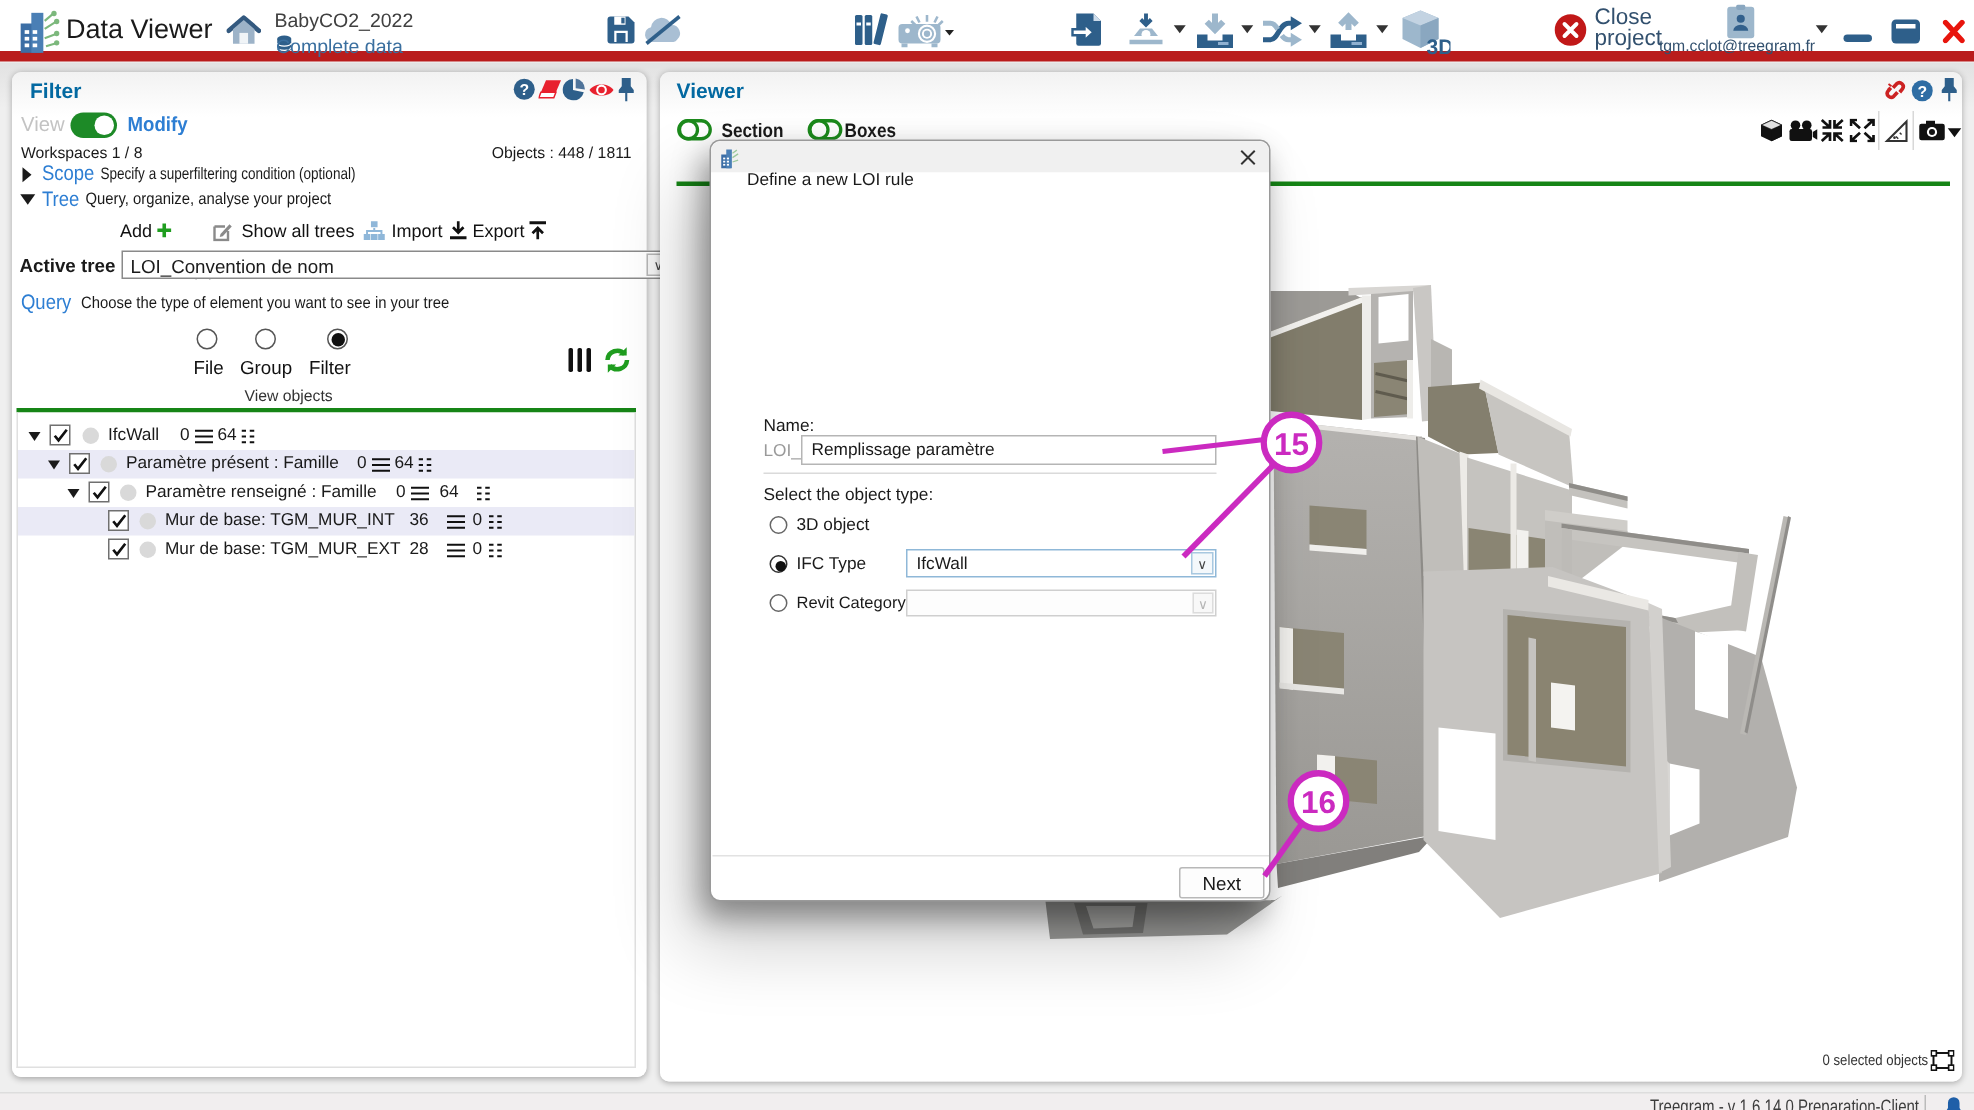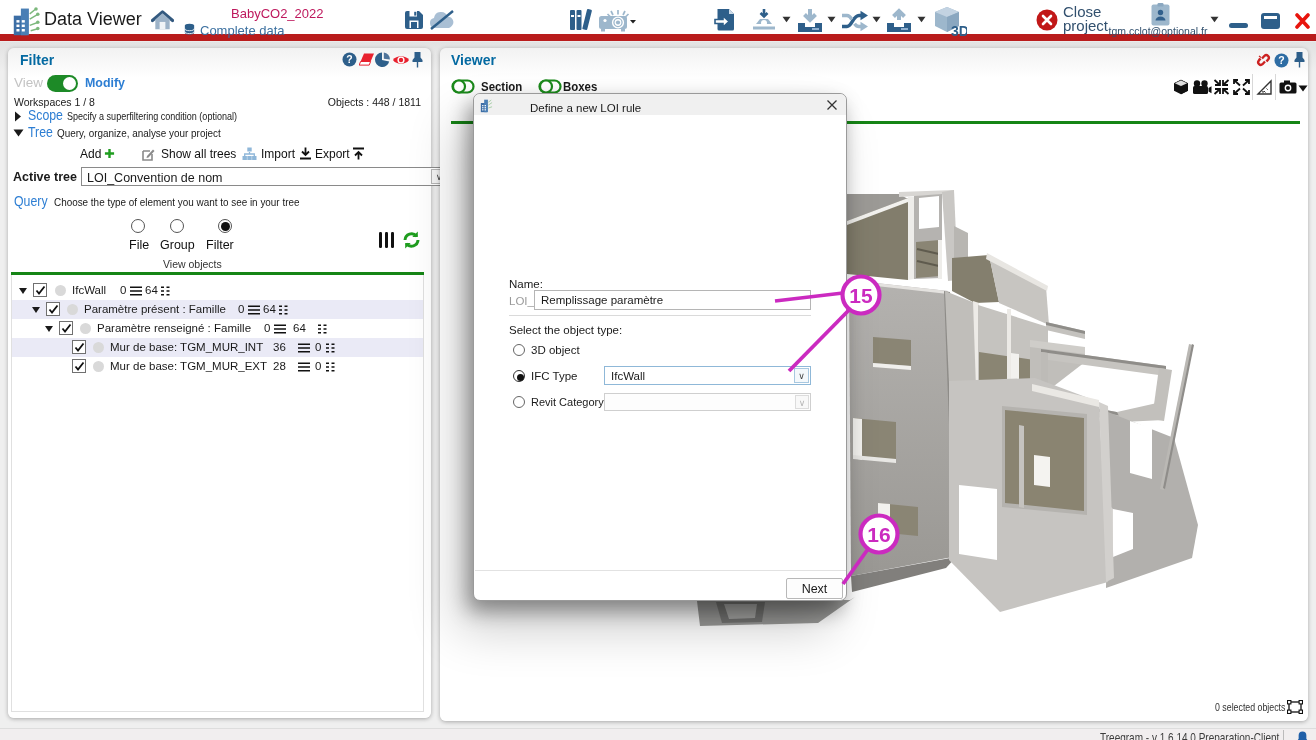--- a/index.html
+++ b/index.html
@@ -43,28 +43,28 @@
         <circle cx="29" cy="19.5" r="2"></circle>
         <circle cx="29" cy="26.5" r="2"></circle>
     </g>
   </svg>
   <div class="abs" style="left:44px; top:9px; font-size:18px; color:#1a1a1a;">Data Viewer</div>
   <svg class="abs" style="left:151px; top:10px;" width="23" height="21" viewBox="0 0 32 28">
     <path d="M2 14 L16 2 L30 14" fill="none" stroke="#33597f" stroke-width="4.5" stroke-linecap="round" stroke-linejoin="round"></path>
     <path d="M6 12.5 L16 4 L26 12.5 L26 26 L6 26 Z" fill="#9db3c8"></path>
     <rect x="12" y="16" width="8" height="10" fill="#ffffff" opacity="0.85"></rect>
   </svg>
-  <div class="abs" style="left:183px; top:6px; font-size:13px; color:#be185d;margin-left:48px;">BabyCO2_2022</div>
+  <div class="abs" style="left:183px; top:6px; font-size:13px; color:#404040;">BabyCO2_2022</div>
   <svg class="abs" style="left:184px; top:23px;" width="11" height="13" viewBox="0 0 13 14">
     <ellipse cx="6.5" cy="2.6" rx="5.5" ry="2.4" fill="#2e5f8a"></ellipse>
     <path d="M1 2.6 v8 a5.5 2.4 0 0 0 11 0 v-8" fill="#2e5f8a"></path>
     <path d="M1 6 a5.5 2.4 0 0 0 11 0" fill="none" stroke="#fff" stroke-width="1"></path>
     <path d="M1 9.4 a5.5 2.4 0 0 0 11 0" fill="none" stroke="#fff" stroke-width="1"></path>
   </svg>
-  <div class="abs" style="left:200px; top:23px; font-size:13px; color:#3a6f9f;">Complete data</div>
+  <div class="abs" style="left:184px; top:23px; font-size:13px; color:#3a6f9f;">Complete data</div>
 
   <svg class="abs" style="left:404px; top:10px;" width="20" height="20" viewBox="0 0 20 20">
     <path d="M1 3 a2 2 0 0 1 2-2 h12 l4 4 v12 a2 2 0 0 1 -2 2 h-14 a2 2 0 0 1 -2 -2 Z" fill="#2e5f8a"></path>
     <rect x="5.5" y="1" width="7.5" height="5.5" fill="#fff"></rect>
       <rect x="10.2" y="1.8" width="2.2" height="3.8" fill="#2e5f8a"></rect>
     <rect x="5.5" y="10.5" width="9" height="7.5" fill="#fff"></rect>
       <rect x="7" y="12" width="6" height="6" fill="#2e5f8a"></rect>
   </svg>
   <svg class="abs" style="left:428px; top:8px;" width="30" height="24" viewBox="0 0 30 24">
     <path d="M7 20 a5 5 0 0 1 -1 -9.9 a7 7 0 0 1 13.6 -1.4 a5.5 5.5 0 0 1 3.9 9.6 a4 4 0 0 1 -2.5 1.7 Z" fill="#a9bfd4"></path>
@@ -148,21 +148,21 @@
     <circle cx="11" cy="11" r="10.5" fill="#c11818"></circle>
     <path d="M7 7 L15 15 M15 7 L7 15" stroke="#fff" stroke-width="2.6" stroke-linecap="round"></path>
   </svg>
   <div class="abs" style="left:1063px; top:5px; font-size:15px; color:#32506e; line-height:14px;">Close<br>project</div>
   <svg class="abs" style="left:1151px; top:3px;" width="19" height="23" viewBox="0 0 19 23">
     <rect x="0.5" y="1.5" width="18" height="21" rx="2" fill="#9db7cc"></rect>
     <rect x="6.5" y="0" width="6" height="3.6" rx="1.2" fill="#8aa7c0"></rect>
     <circle cx="9.5" cy="9.5" r="2.7" fill="#32608c"></circle>
     <path d="M4.5 17.5 a5 4 0 0 1 10 0 Z" fill="#32608c"></path>
   </svg>
-  <div class="abs" style="left:1103px; top:25px; width:110px; text-align:center; font-size:10.5px; color:#32506e;">tgm.cclot@optional.fr</div>
+  <div class="abs" style="left:1103px; top:25px; width:110px; text-align:center; font-size:10.5px; color:#32506e;">tgm.cclot@treegram.fr</div>
   <svg class="abs" style="left:1210px; top:16px;" width="9" height="7" viewBox="0 0 9 7">
       <path d="M0.5 0.8 h8 l-4 5.4 Z" fill="#333"></path>
     </svg>
   <div class="abs" style="left:1229px; top:23px; width:19px; height:5px; border-radius:2.5px; background:#2e5f8a;"></div>
   <div class="abs" style="left:1261px; top:13px; width:19px; height:16px; border-radius:3px; background:#2e5f8a;">
     <div class="abs" style="left:3px; top:2.5px; width:13px; height:3.5px; background:#fff;"></div>
   </div>
   <svg class="abs" style="left:1295px; top:13px;" width="15" height="16" viewBox="0 0 15 16">
     <path d="M2 2 L13 14 M13 2 L2 14" stroke="#e8150d" stroke-width="3.6" stroke-linecap="round"></path>
   </svg>
@@ -571,21 +571,21 @@
     <rect x="5" y="22" width="3.4" height="2.8" fill="#fff"></rect>
       <rect x="11" y="22" width="3.4" height="2.8" fill="#fff"></rect>
     <rect x="5" y="27" width="3.4" height="2.8" fill="#fff"></rect>
       <rect x="11" y="27" width="3.4" height="2.8" fill="#fff"></rect>
     <g stroke="#9cc89c" stroke-width="2" fill="none">
         <path d="M20 10 L27 5"></path>
         <path d="M20 17 L29 11"></path>
         <path d="M20 24 L29 21"></path>
       </g>
   </svg>
-  <div class="abs" style="left:24px; top:8px; font-size:11.5px; color:#1a1a1a;margin-left:32px;">Define a new LOI rule</div>
+  <div class="abs" style="left:24px; top:20px; font-size:11.5px; color:#1a1a1a;">Define a new LOI rule</div>
   <svg class="abs" style="left:352px; top:5px;" width="12" height="12" viewBox="0 0 12 12">
       <path d="M1.5 1.5 L10.5 10.5 M10.5 1.5 L1.5 10.5" stroke="#333" stroke-width="1.3"></path>
     </svg>
 
   <div class="abs" style="left:35px; top:184px; font-size:11.5px; color:#1a1a1a;">Name:</div>
   <div class="abs" style="left:35px; top:201px; font-size:11.5px; color:#9a9a9a;">LOI_</div>
   <div class="abs" style="left:60px; top:196px; width:277px; height:20px; border:1px solid #b5b5b5; background:#fff;">
     <div class="abs" style="left:6px; top:3px; font-size:11.5px; color:#1a1a1a;">Remplissage paramètre</div>
   </div>
   <div class="abs" style="left:35px; top:221px; width:302px; height:1px; background:#dadada;"></div>

